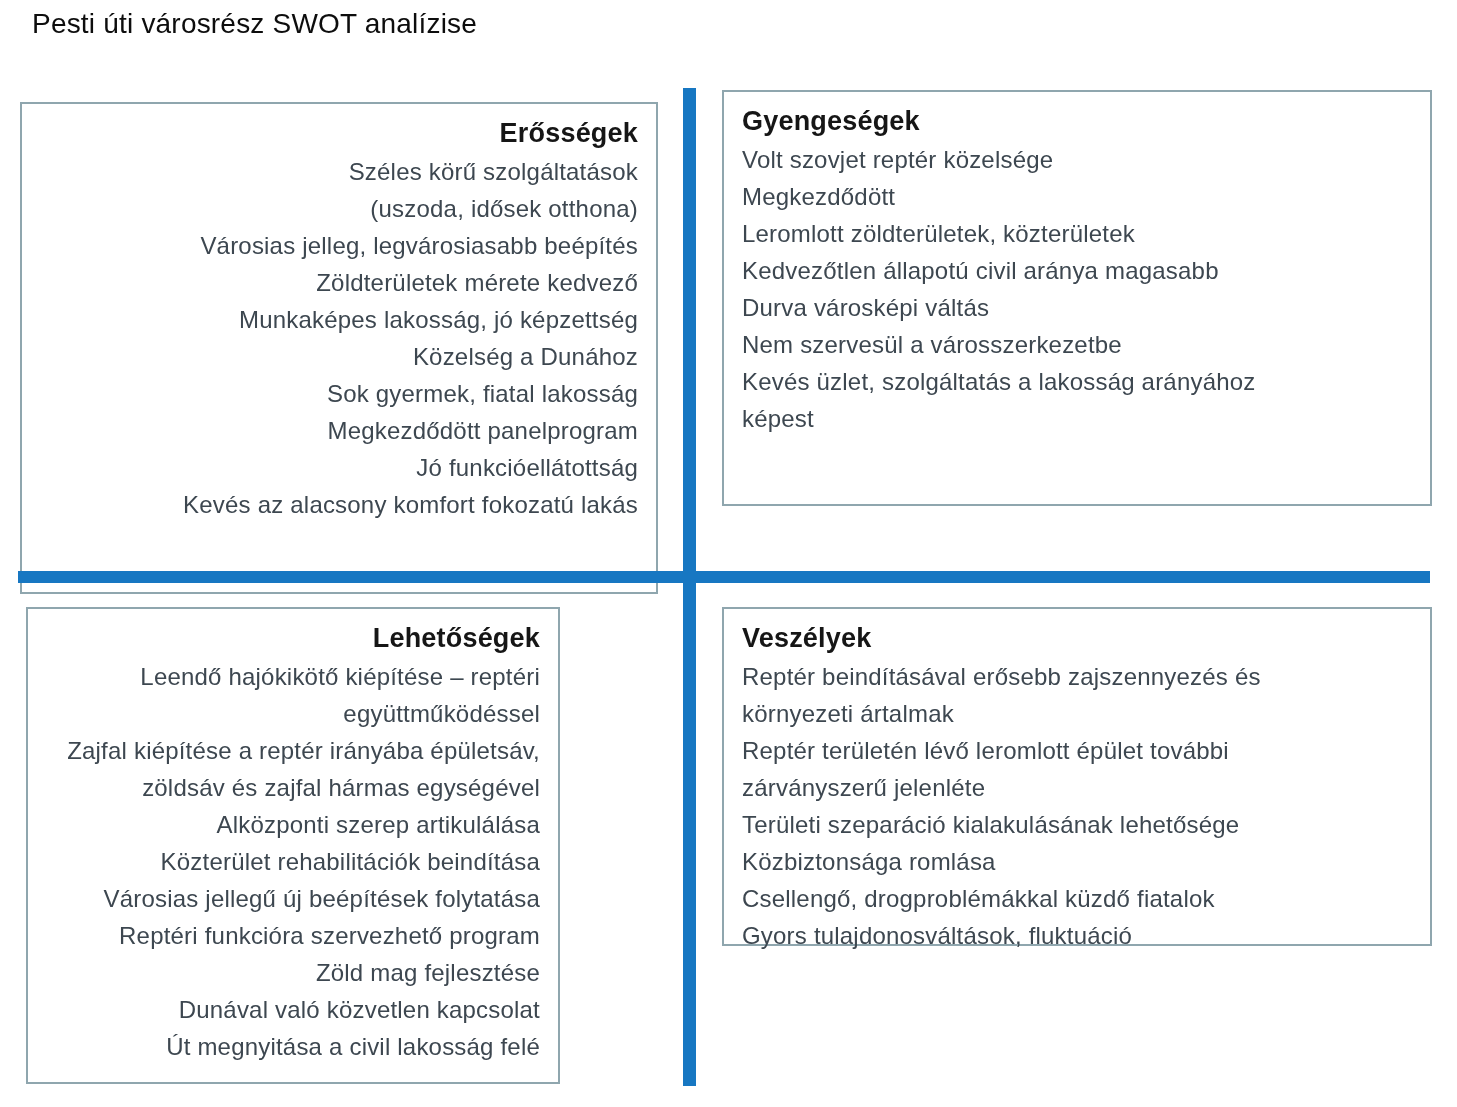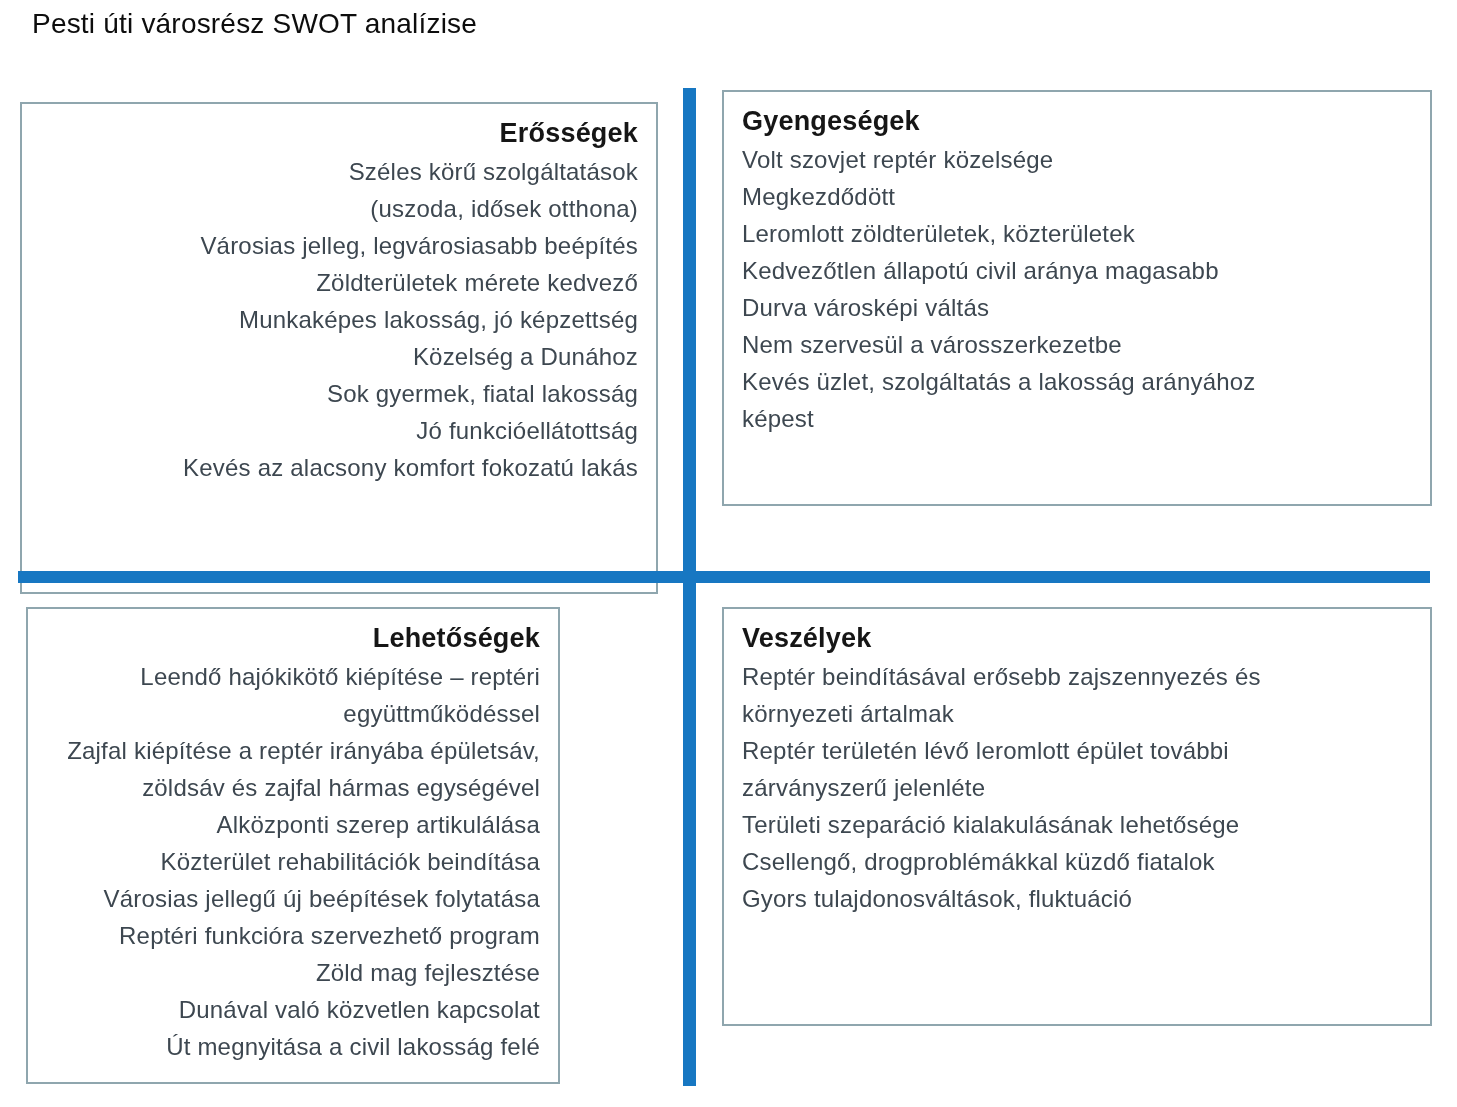--- a/index.html
+++ b/index.html
@@ -33,21 +33,21 @@
     background: #ffffff;
     padding: 9px 18px 10px 18px;
     font-size: 24px;
     line-height: 37px;
     color: var(--body-text, #3d4750);
     letter-spacing: 0.2px;
   }
   .box.tl { left: 20px;  top: 90px;  width: 638px; height: 492px; margin-top: 12px; }
   .box.tr { left: 722px; top: 90px;  width: 710px; height: 416px; }
   .box.bl { left: 26px;  top: 607px; width: 534px; height: 477px; }
-  .box.br { left: 722px; top: 607px; width: 710px; height: 419px; }
+  .box.br { left: 722px; top: 607px; width: 710px; height: 339px; }
   .align-right { text-align: right; }
   .align-left  { text-align: left; }
   .quad-heading {
     font-size: 27px;
     font-weight: 700;
     line-height: 40px;
     color: var(--heading-text, #161616);
     letter-spacing: 0.2px;
   }
   .swot-item {
@@ -80,20 +80,21 @@
   <div class="box tl align-right">
     <div class="quad-heading">Erősségek</div>
     <div class="quad-items">
         <div class="swot-item">Széles körű szolgáltatások
 (uszoda, idősek otthona)</div>
         <div class="swot-item">Városias jelleg, legvárosiasabb beépítés</div>
         <div class="swot-item">Zöldterületek mérete kedvező</div>
         <div class="swot-item">Munkaképes lakosság, jó képzettség</div>
         <div class="swot-item">Közelség a Dunához</div>
         <div class="swot-item">Sok gyermek, fiatal lakosság</div>
+        <div class="swot-item">Megkezdődött panelprogram</div>
         <div class="swot-item">Jó funkcióellátottság</div>
         <div class="swot-item">Kevés az alacsony komfort fokozatú lakás</div>
       </div>
   </div>
 
   <div class="box tr align-left">
     <div class="quad-heading">Gyengeségek</div>
     <div class="quad-items">
         <div class="swot-item">Volt szovjet reptér közelsége</div>
         <div class="swot-item">Megkezdődött</div>
@@ -124,20 +125,21 @@
   </div>
 
   <div class="box br align-left">
     <div class="quad-heading">Veszélyek</div>
     <div class="quad-items">
         <div class="swot-item">Reptér beindításával erősebb zajszennyezés és
 környezeti ártalmak</div>
         <div class="swot-item">Reptér területén lévő leromlott épület további
 zárványszerű jelenléte</div>
         <div class="swot-item">Területi szeparáció kialakulásának lehetősége</div>
+        <div class="swot-item">Közbiztonsága romlása</div>
         <div class="swot-item">Csellengő, drogproblémákkal küzdő fiatalok</div>
         <div class="swot-item">Gyors tulajdonosváltások, fluktuáció</div>
       </div>
   </div>
 
   <div class="divider-v"></div>
   <div class="divider-h"></div>
 
 </div>
 

